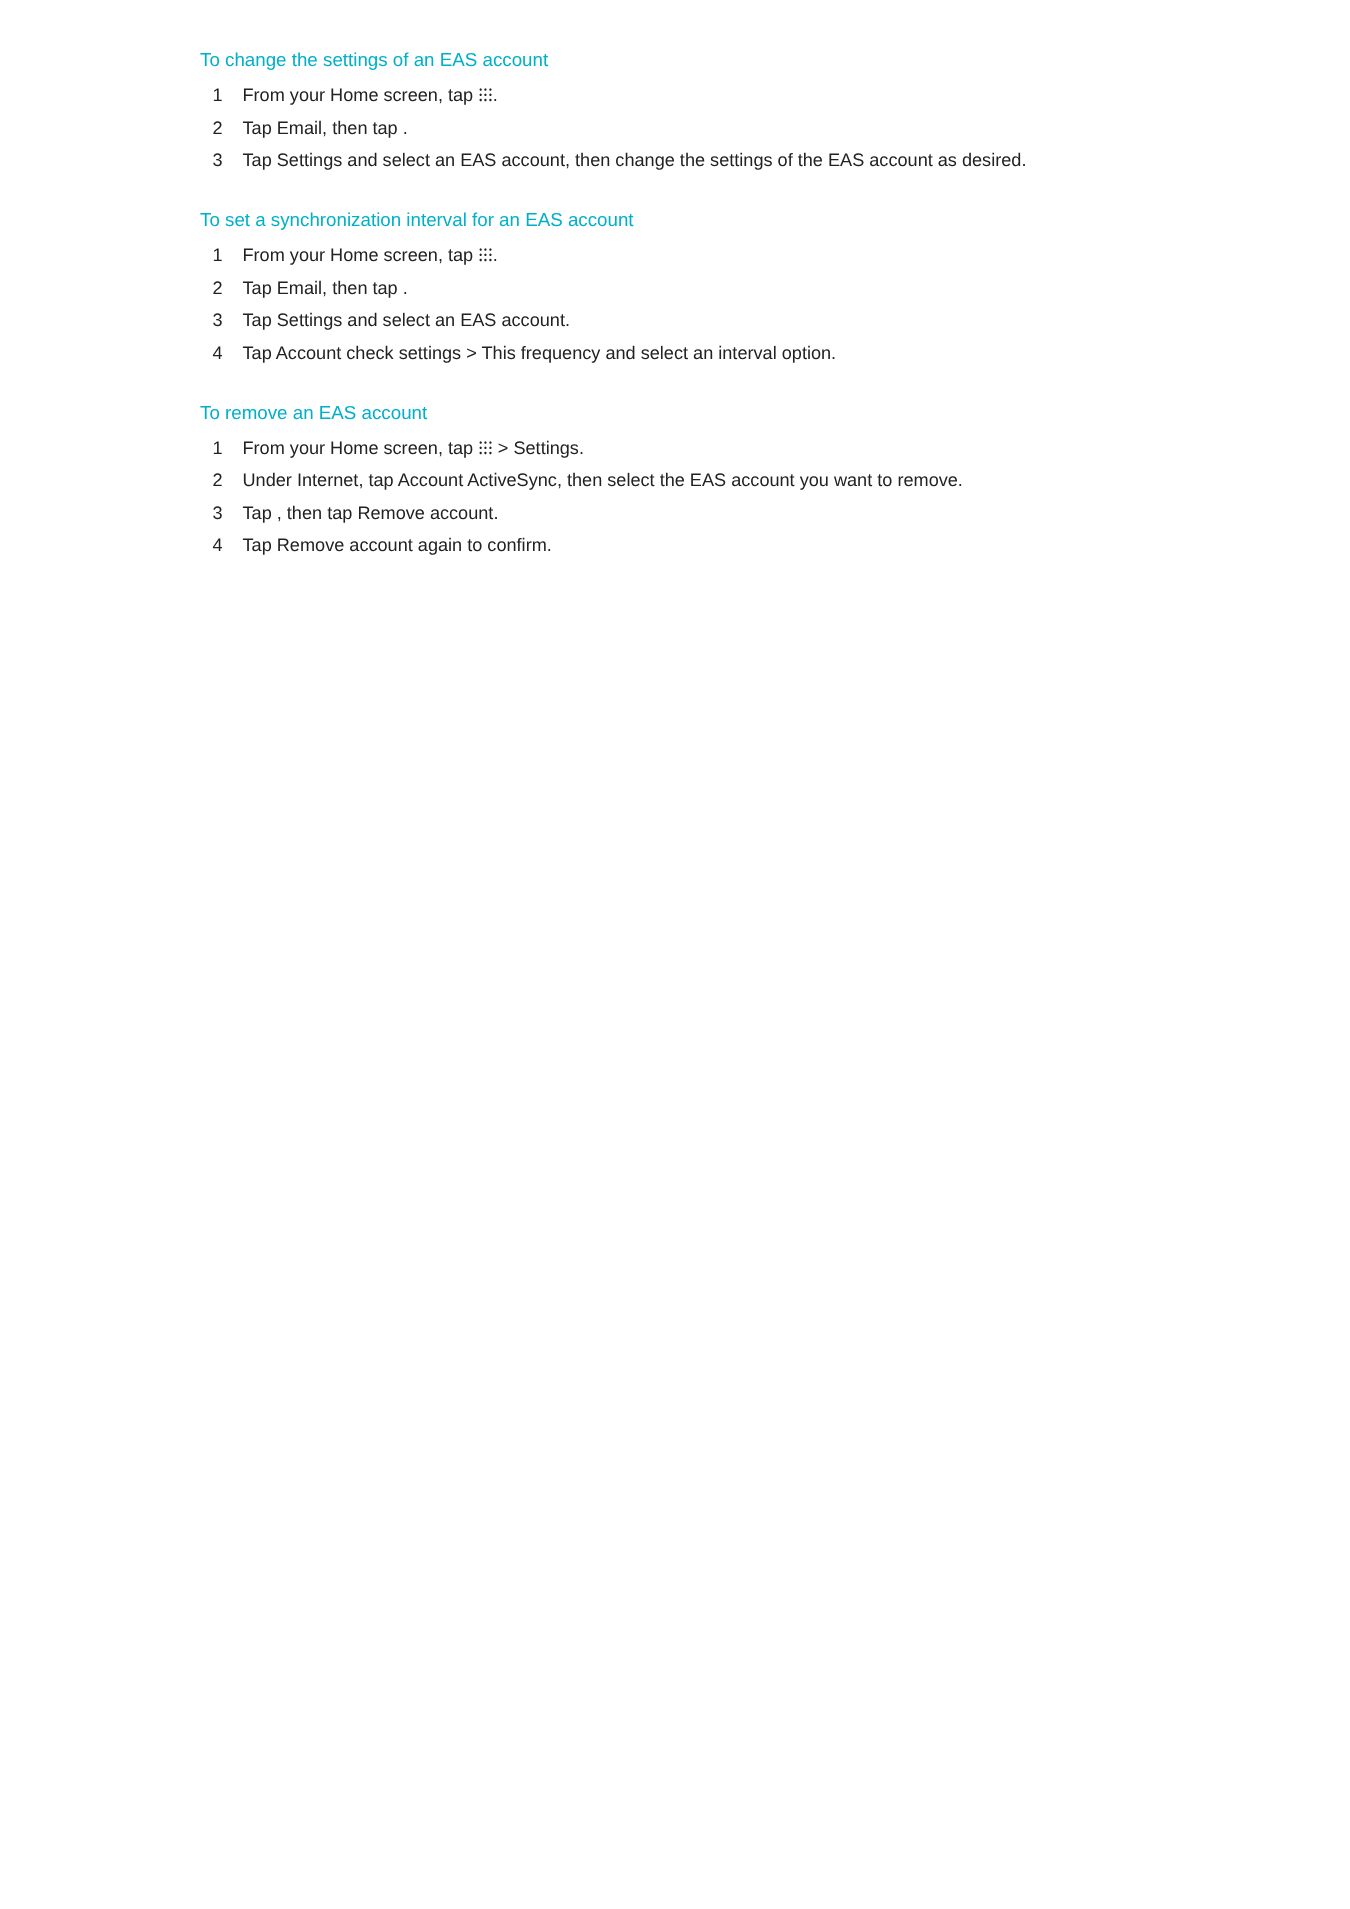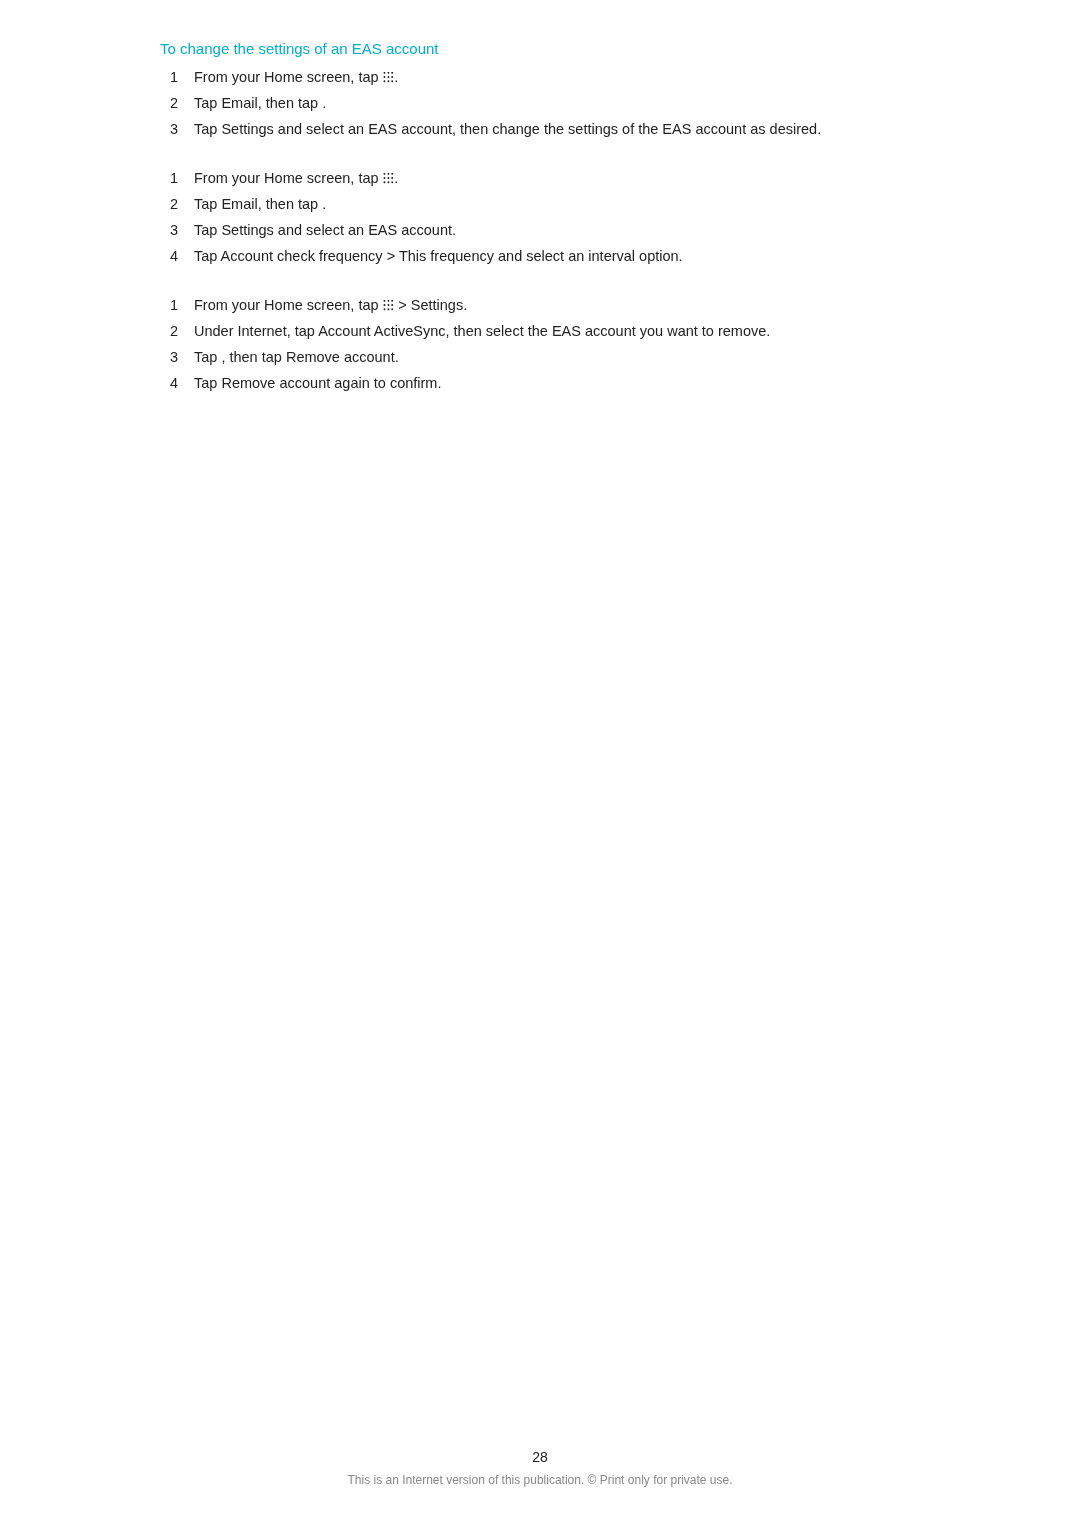--- a/index.html
+++ b/index.html
@@ -104,59 +104,57 @@
         <span class="step-text">Tap <b>Email</b>, then tap .</span>
       </li>
       <li>
         <span class="step-number">3</span>
         <span class="step-text">Tap <b>Settings</b> and select an EAS account, then change the settings of the EAS account as desired.</span>
       </li>
     </ul>
   </div>
 
   <div class="section">
+    <div class="section-heading">To set a synchronization interval for an EAS account</div>
     <ul class="steps-list">
       <li>
         <span class="step-number">1</span>
         <span class="step-text">From your Home screen, tap ⁝⁝⁝.</span>
       </li>
       <li>
         <span class="step-number">2</span>
         <span class="step-text">Tap <b>Email</b>, then tap .</span>
       </li>
       <li>
         <span class="step-number">3</span>
         <span class="step-text">Tap <b>Settings</b> and select an EAS account.</span>
       </li>
       <li>
         <span class="step-number">4</span>
-        <span class="step-text">Tap <b>Account check frequency</b> &gt; <b>This frequency</b> and select an interval option.</span>
+        <span class="step-text">Tap <b>Account check settings</b> &gt; <b>This frequency</b> and select an interval option.</span>
       </li>
     </ul>
   </div>
 
   <div class="section">
+    <div class="section-heading">To remove an EAS account</div>
     <ul class="steps-list">
       <li>
         <span class="step-number">1</span>
         <span class="step-text">From your Home screen, tap ⁝⁝⁝ &gt; <b>Settings</b>.</span>
       </li>
       <li>
         <span class="step-number">2</span>
         <span class="step-text">Under <b>Internet</b>, tap <b>Account ActiveSync</b>, then select the EAS account you want to remove.</span>
       </li>
       <li>
         <span class="step-number">3</span>
         <span class="step-text">Tap , then tap <b>Remove account</b>.</span>
       </li>
       <li>
         <span class="step-number">4</span>
         <span class="step-text">Tap <b>Remove account</b> again to confirm.</span>
       </li>
     </ul>
   </div>
 
-  <div class="page-footer">
-    <div class="page-number">28</div>
-    <div class="footer-note">This is an Internet version of this publication. © Print only for private use.</div>
-  </div>
 
 </div>
 
 </body></html>

